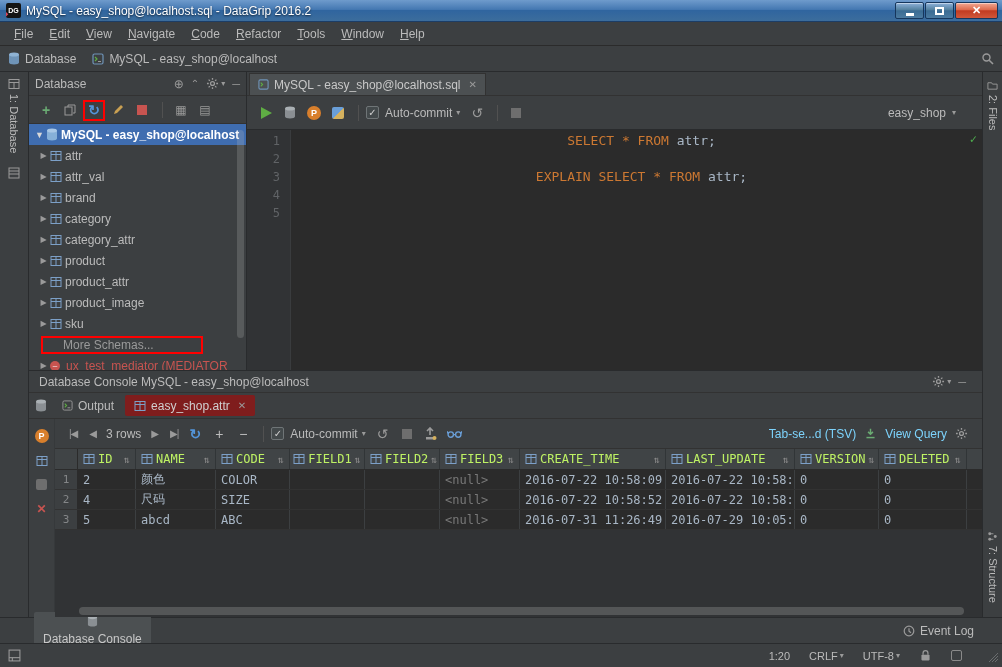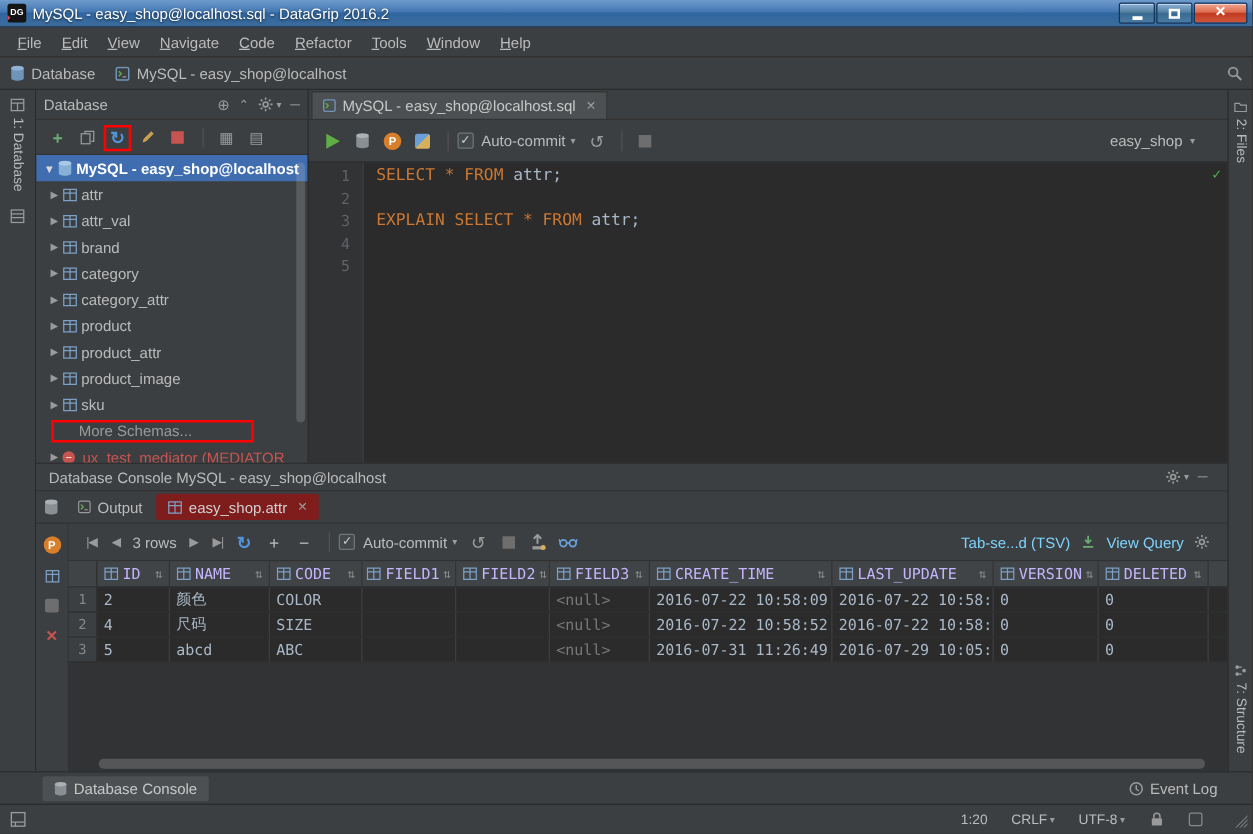--- a/index.html
+++ b/index.html
@@ -76,21 +76,21 @@
   .ddarrow { font-size:8px; color:#9a9a9a; margin-left:2px; }
   .undo { font-size:14px; color:#9a9a9a; }
   .stop { width:10px; height:10px; background:#6e6e6e; }
   .stop.red { background:#c75450; }
   .sync { font-size:14px; font-weight:bold; color:#5394d8; }
   .schema-sel { margin-left:auto; margin-right:18px; display:flex; align-items:center; gap:4px; color:#bbbbbb; }
   .ed-content { flex:1; display:flex; background:#2b2b2b; position:relative; min-height:0; font-family:"DejaVu Sans Mono", monospace; font-size:13px; }
   .gutter { width:44px; flex:0 0 44px; background:#313335; border-right:1px solid #3a3c3e; padding-top:2px; }
   .gut-line { height:18px; line-height:18px; text-align:right; padding-right:10px; color:#606366; font-size:12px; }
   .code { flex:1; padding:2px 0 0 10px; overflow:hidden; }
-  .code-line { height:18px; line-height:18px; white-space:pre; }
+  .code-line { height:18px; line-height:18px; white-space:pre;text-align:center; }
   .tk-kw { color:#cc7832; }
   .tk-id { color:#a9b7c6; }
   .ed-check { position:absolute; top:2px; right:5px; color:#4fae4f; font-size:12px; font-weight:bold; }
 
   
   .console { flex:1; display:flex; flex-direction:column; border-top:1px solid #292b2d; min-height:0; background:#3c3f41; }
   .cs-header { height:22px; flex:0 0 22px; display:flex; align-items:center; padding:0 10px; border-bottom:1px solid #323232; }
   .cs-header .hd-icons { margin-right:6px; }
   .cs-tabs { height:26px; flex:0 0 26px; display:flex; align-items:center; border-bottom:1px solid #323232; padding-left:6px; gap:2px; }
   .cs-tab { height:21px; display:flex; align-items:center; gap:5px; padding:0 9px; color:#bbbbbb; }
@@ -105,32 +105,32 @@
   .rows-label { color:#bbbbbb; padding:0 4px; white-space:nowrap; }
   .rt-right { margin-left:auto; display:flex; align-items:center; gap:8px; margin-right:6px; }
   .txtbtn { color:#7dd3fc; white-space:nowrap;text-align:right; }
 
   
   .grid { flex:0 0 auto; }
   .grid-header { display:flex; height:21px; background:#404446; border-bottom:1px solid #2b2b2b; font-family:"DejaVu Sans Mono", monospace; font-size:12px; }
   .gnum { width:23px; flex:0 0 23px; background:#3c3f41; border-right:1px solid #2b2b2b; color:#848688; font-size:11px; text-align:center; line-height:20px; font-family:"DejaVu Sans Mono", monospace; }
   .ghead-corner { height:100%; background:#404446; }
   .gcell { display:flex; align-items:center; padding:0 5px; border-right:1px solid #313537; overflow:hidden; white-space:nowrap; flex:0 0 auto; }
-  .ghlabel { margin:0 3px; color:#c4b5fd; }
+  .ghlabel { margin:0 3px; color:#bef264; }
   .gsort { margin-left:auto; color:#8a8a8a; font-size:10px; }
   .grow { display:flex; height:20px; background:#2b2b2b; border-bottom:1px solid #323232; font-family:"DejaVu Sans Mono", monospace; font-size:12px; color:#a9b7c6; }
   .grow .gcell { border-right:1px solid #3c3f41; }
   .gnull { color:#787878; }
   .grid-empty { flex:1; background:#313335; }
   .hscroll { height:12px; flex:0 0 12px; background:#313335; position:relative; }
   .hscroll .thumb { position:absolute; left:24px; right:18px; top:2px; height:8px; background:rgba(190,190,190,.25); border-radius:4px; }
 
   
   .toolwindow-bar { height:26px; flex:0 0 26px; display:flex; align-items:center; background:#3c3f41; border-top:1px solid #292b2d; padding:0 10px 0 34px; }
-  .tw-btn { display:flex; align-items:center; gap:5px; background:#4c5052; border-radius:2px; padding:3px 9px; color:#c8c8c8; }
+  .tw-btn { display:flex; align-items:center; gap:5px; background:#4c5052; border-radius:2px; padding:3px 9px; color:#c8c8c8;flex-direction:column; }
   .eventlog { margin-left:auto; display:flex; align-items:center; gap:5px; margin-right:18px; color:#bbbbbb; }
   .statusbar { height:24px; flex:0 0 24px; display:flex; align-items:center; background:#3c3f41; border-top:1px solid #292b2d; padding:0 4px 0 8px; font-size:11px; }
   .sb-right { margin-left:auto; display:flex; align-items:center; gap:19px; }
   .sb-item { display:flex; align-items:center; color:#bbbbbb; white-space:nowrap; }
   .grip { width:13px; height:13px; margin-left:4px; background:
     linear-gradient(135deg, transparent 62%, #6a6d6f 62%, #6a6d6f 67%, transparent 67%, transparent 74%, #6a6d6f 74%, #6a6d6f 79%, transparent 79%, transparent 86%, #6a6d6f 86%, #6a6d6f 91%, transparent 91%); }
 
   
   .redbox { position:absolute; border:2px solid #ff0000; pointer-events:none; z-index:50; }
   .redbox.sync-box { left:83px; top:100px; width:22px; height:21px; }

